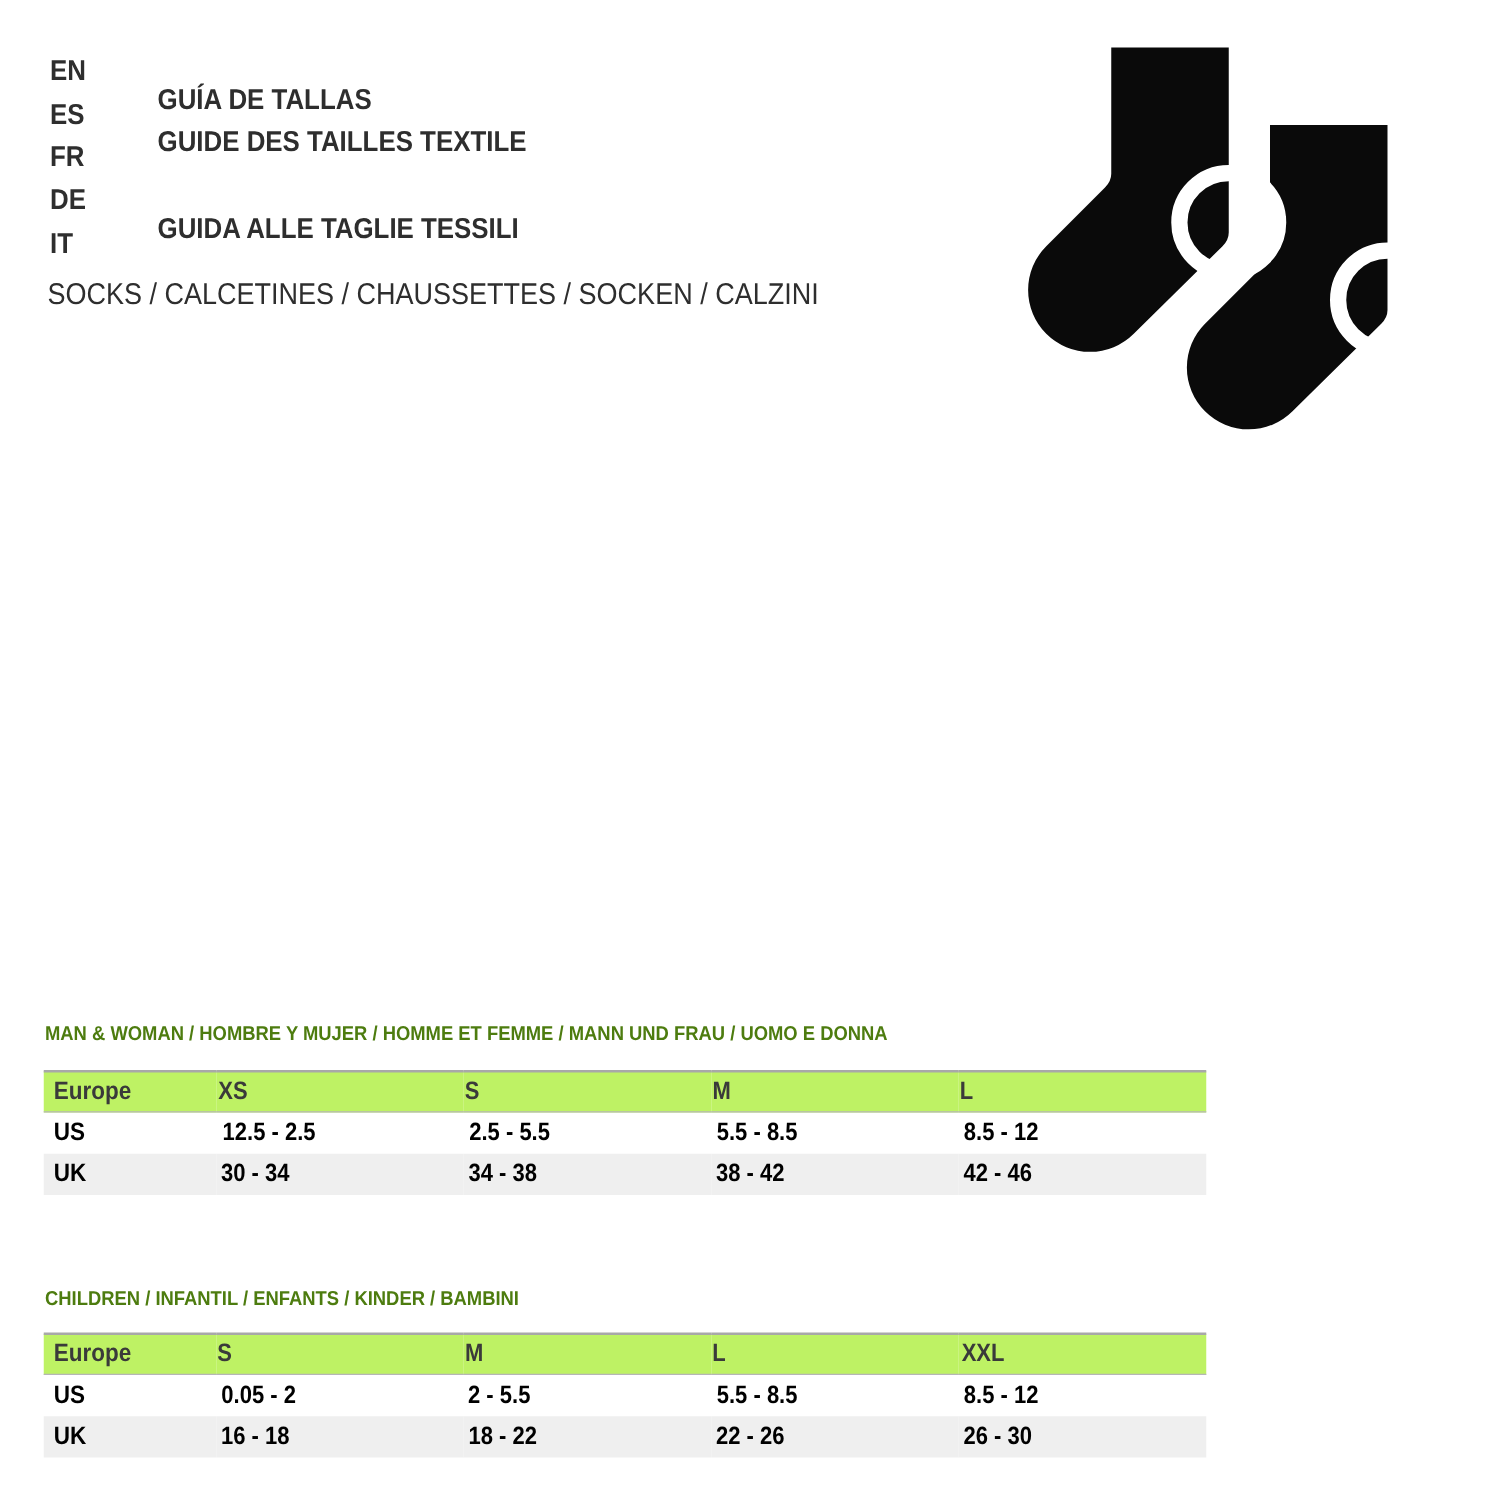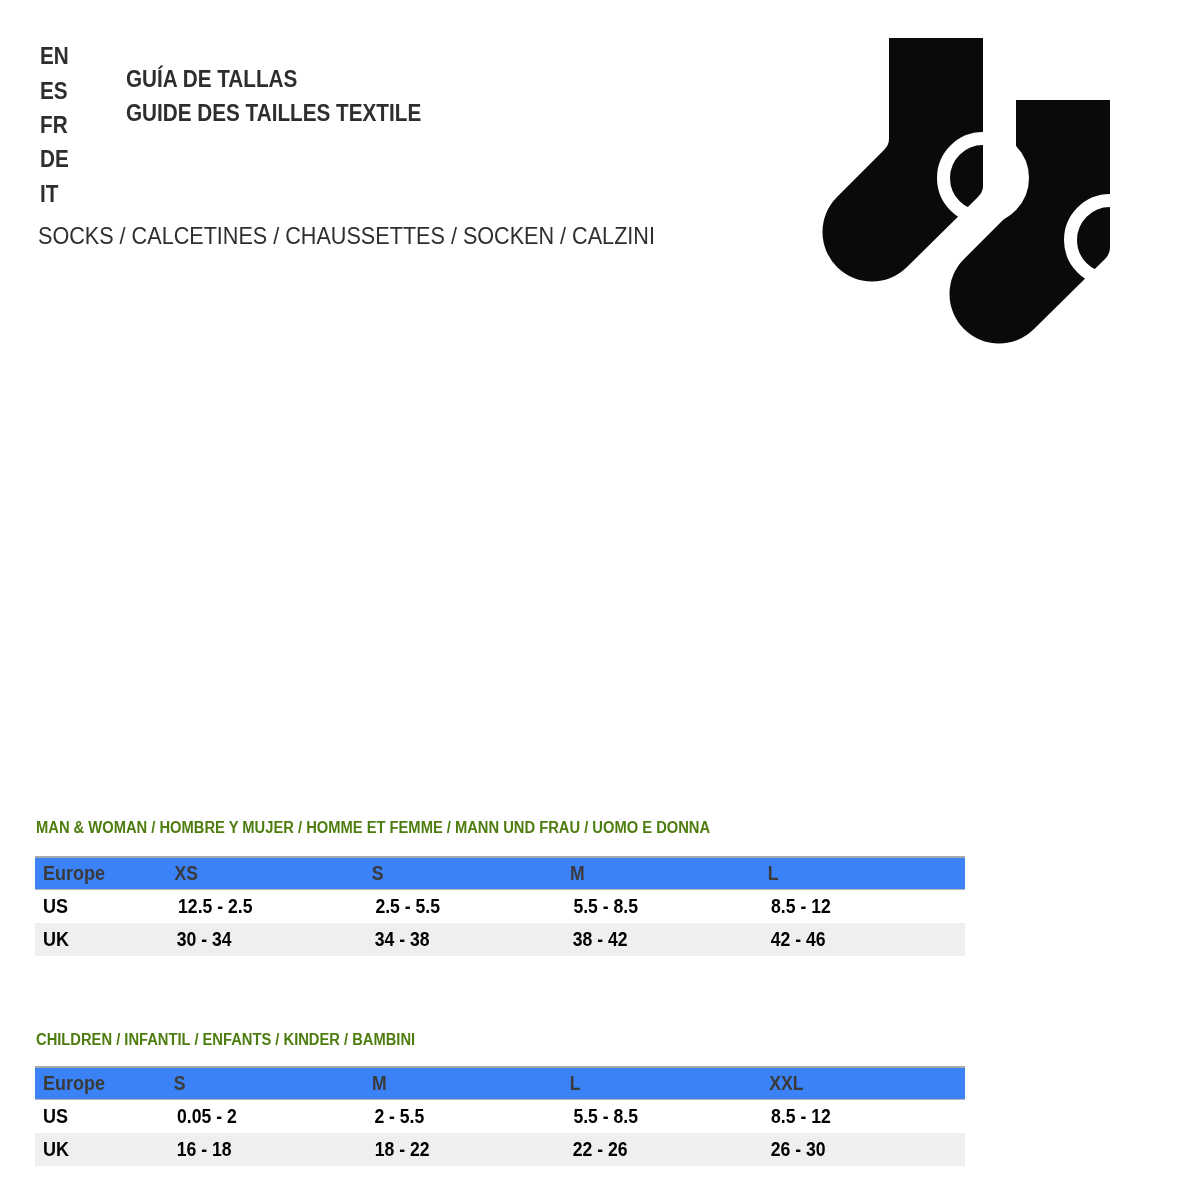--- a/index.html
+++ b/index.html
@@ -25,21 +25,21 @@
 
   
   .tbl-title{position:absolute;font-size:16px;font-weight:700;color:#4d7c0f;}
   .tbl-title-1{left:36px;top:819px;}
   .tbl-title-2{left:36px;top:1031px;}
   .tbl{position:absolute;left:35px;border-collapse:collapse;table-layout:fixed;width:930px;}
   .tbl-1{top:856px;}
   .tbl-2{top:1066px;}
   .tbl td{padding:0;font-size:20px;font-weight:700;vertical-align:middle;}
   .tbl td.l{text-align:left;padding-left:8px;}
-  tr.head td{background:#3b82f6;height:31px;color:#3a3a3a;
+  tr.head td{background:#bef264;height:31px;color:#3a3a3a;
     border-top:2px solid #a8a8a8;border-bottom:1px solid #b6b6b6;}
   tr.data td{height:33px;color:#000000;}
   tr.alt td{background:#efefef;}
 </style>
 </head>
 <body>
 
 <div class="lang-block">
   <div class="lang-row">
     <span class="lang-code"><span class="c">EN</span></span>
@@ -50,20 +50,21 @@
   </div>
   <div class="lang-row">
     <span class="lang-code"><span class="c">FR</span></span>
     <span><span class="c">GUIDE DES TAILLES TEXTILE</span></span>
   </div>
   <div class="lang-row">
     <span class="lang-code"><span class="c">DE</span></span>
   </div>
   <div class="lang-row">
     <span class="lang-code"><span class="c">IT</span></span>
+    <span><span class="c">GUIDA ALLE TAGLIE TESSILI</span></span>
   </div>
 </div>
 
 <div class="cat-line">
   <span class="c">SOCKS / CALCETINES / CHAUSSETTES / SOCKEN / CALZINI</span>
 </div>
 
 <div class="icon-wrap">
   <svg width="340" height="340" viewBox="790 20 340 340" xmlns="http://www.w3.org/2000/svg" aria-hidden="true">
     <defs>

